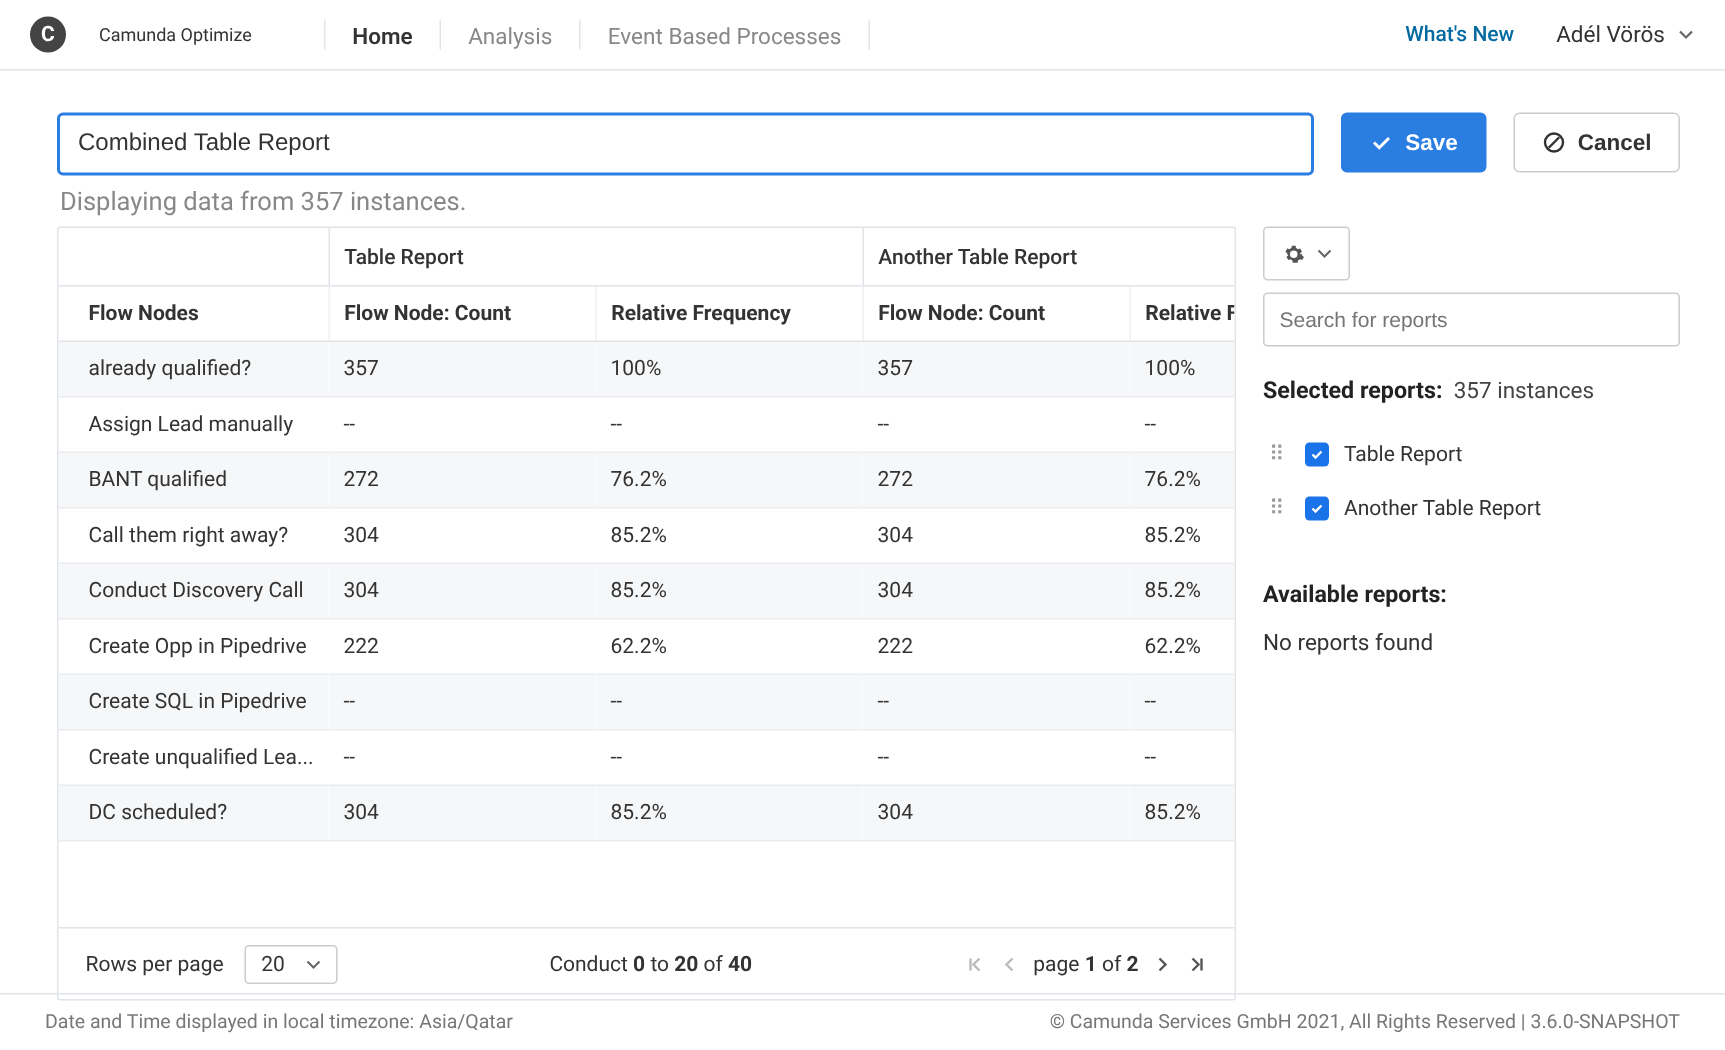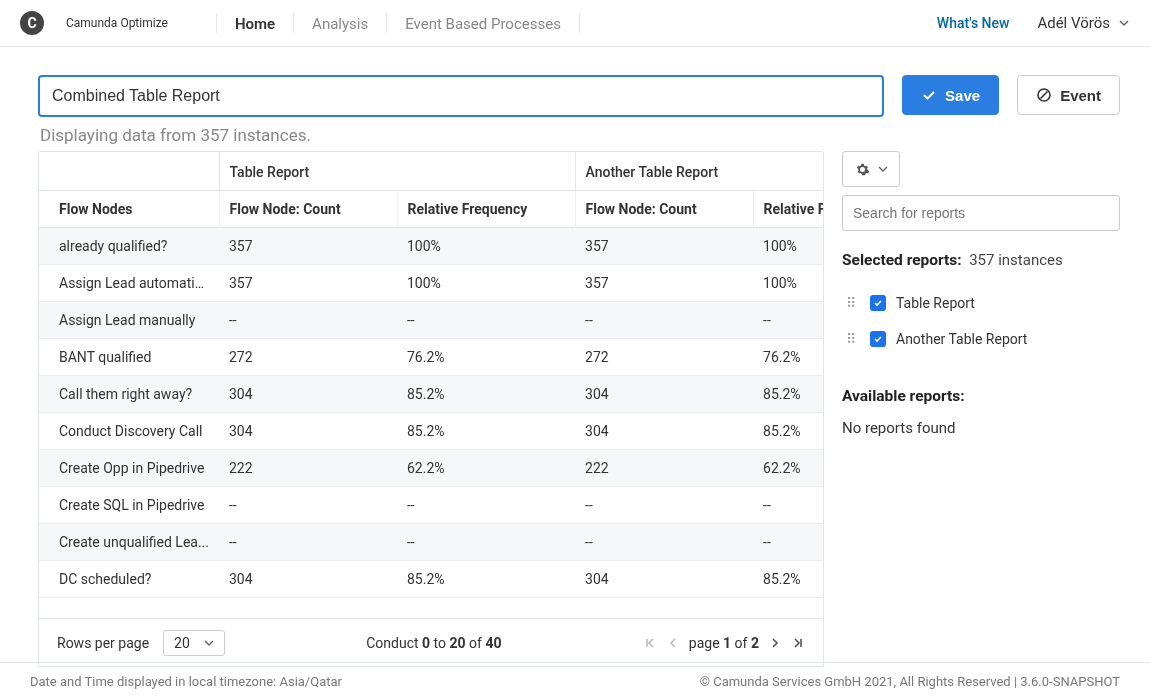--- a/index.html
+++ b/index.html
@@ -208,21 +208,21 @@
     <svg width="16" height="16" viewBox="0 0 16 16">
         <path d="M3 8l3.5 3.5L13 5" stroke="#fff" stroke-width="2" fill="none"></path>
       </svg>
     <span>Save</span>
   </button>
   <button class="btn btn-secondary">
     <svg width="16" height="16" viewBox="0 0 16 16">
         <circle cx="8" cy="8" r="6" stroke="#333" stroke-width="1.6" fill="none"></circle>
         <line x1="4.5" y1="11.5" x2="11.5" y2="4.5" stroke="#333" stroke-width="1.6"></line>
       </svg>
-    <span>Event</span>
+    <span>Cancel</span>
   </button>
 </div>
 
 <div class="main">
   <div class="table-wrap">
     <div class="table-scroll">
       <table>
         <colgroup>
           <col class="col-fn">
             <col class="col-v">
@@ -246,27 +246,20 @@
         </thead>
         <tbody id="tbody">
             <tr>
               <td>already qualified?</td>
               <td>357</td>
               <td>100%</td>
               <td>357</td>
               <td>100%</td>
             </tr>
             <tr>
-              <td>Assign Lead automatic...</td>
-              <td>357</td>
-              <td>100%</td>
-              <td>357</td>
-              <td>100%</td>
-            </tr>
-            <tr>
               <td>Assign Lead manually</td>
               <td>--</td>
               <td>--</td>
               <td>--</td>
               <td>--</td>
             </tr>
             <tr>
               <td>BANT qualified</td>
               <td>272</td>
               <td>76.2%</td>

